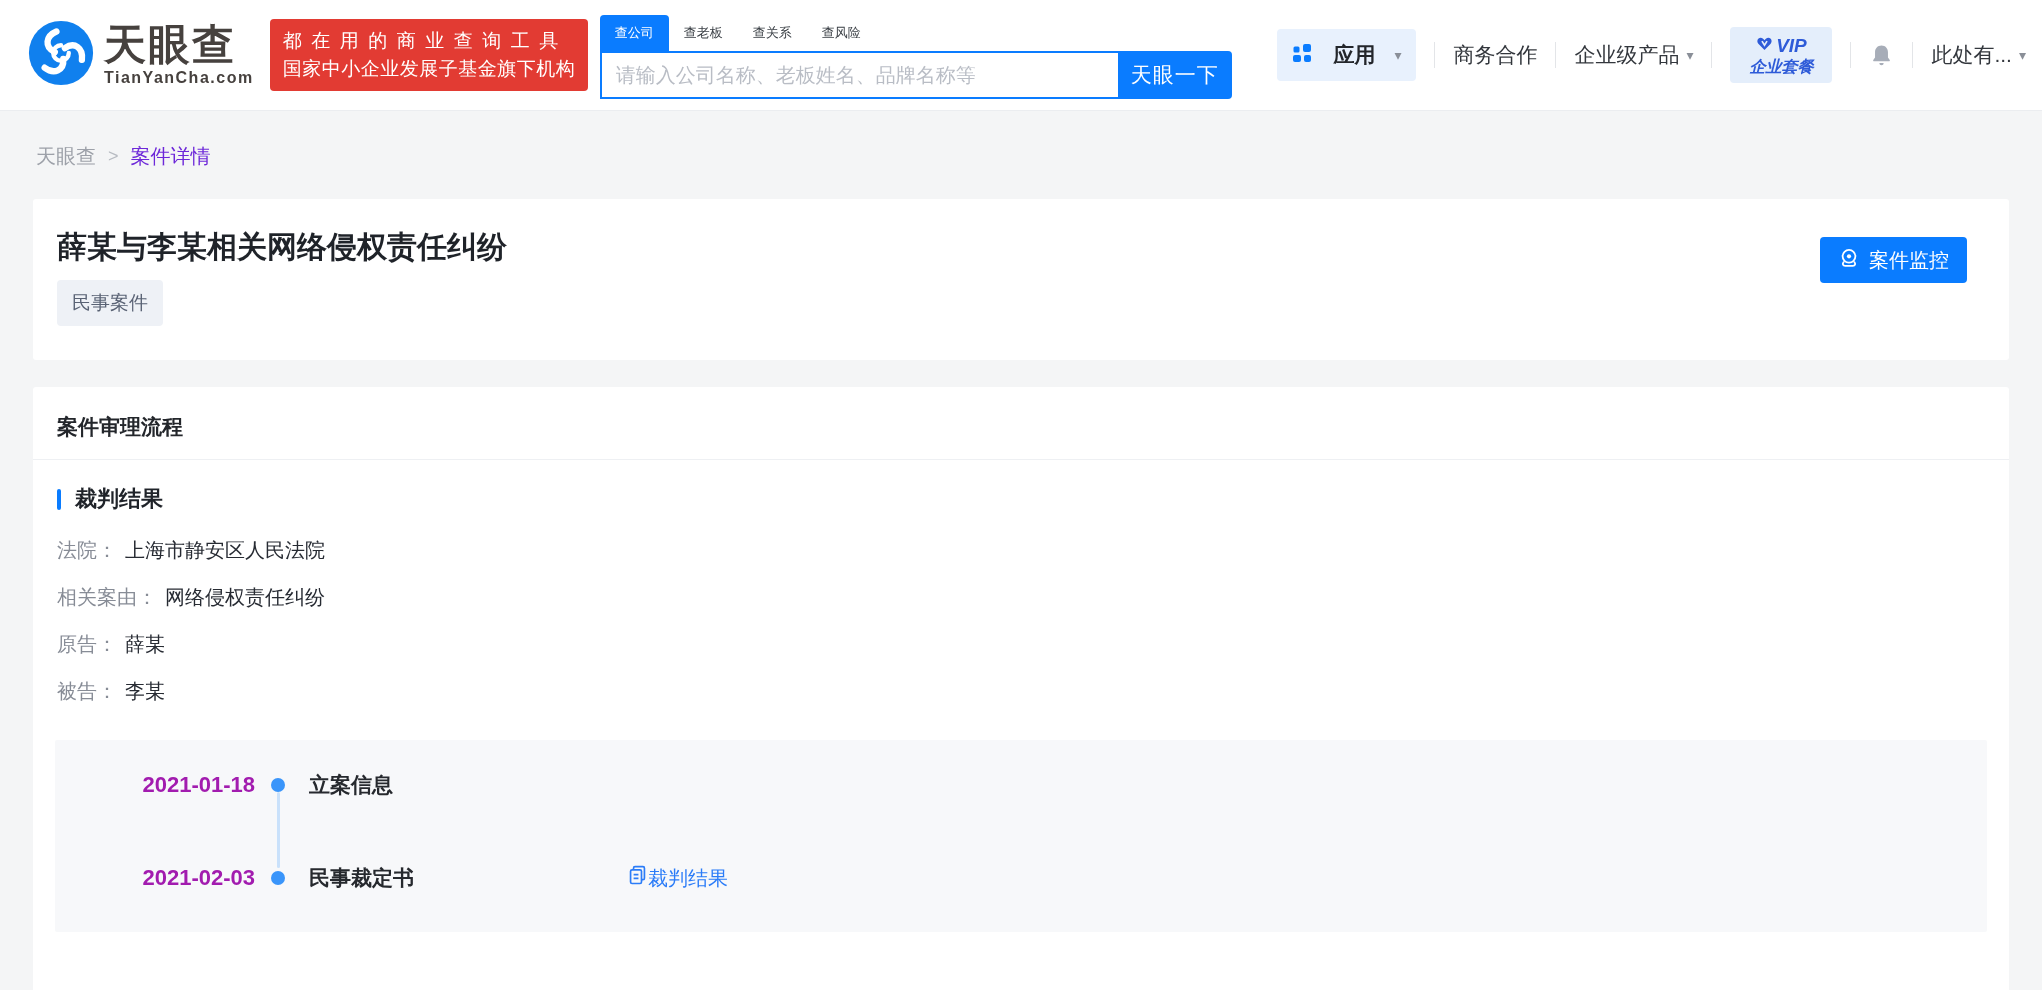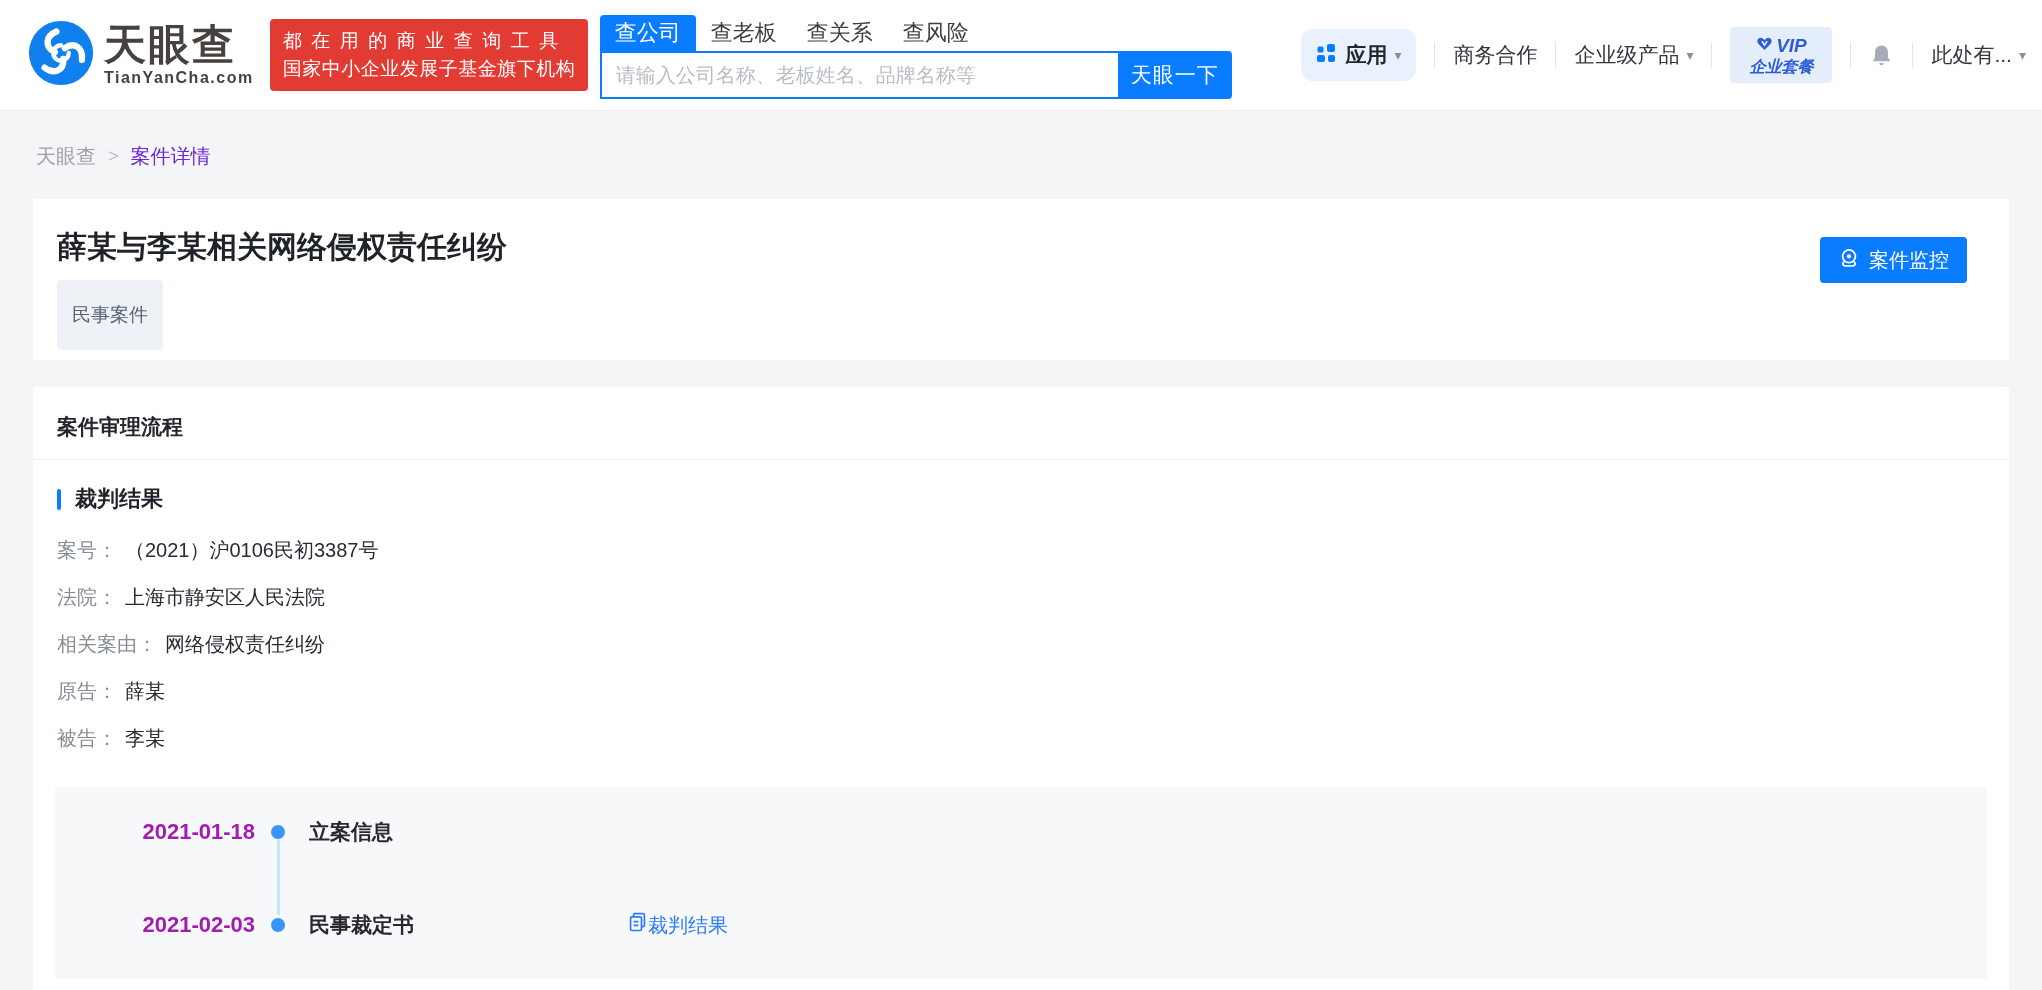--- a/index.html
+++ b/index.html
@@ -16,32 +16,32 @@
   .logo-text{margin-left:8px;display:flex;flex-direction:column;align-items:flex-start;}
   .logo-brand{font-size:42px;font-weight:bold;color:#46413e;line-height:44px;letter-spacing:2px;}
   .logo-domain{font-size:16px;font-weight:bold;color:#46413e;letter-spacing:1.5px;margin-top:2px;}
   .promo{margin-left:16px;width:318px;height:72px;background:var(--promo_red);border-radius:4px;color:#fff;
          display:flex;flex-direction:column;justify-content:center;padding:0 13px;}
   .promo-line1{font-size:19px;letter-spacing:9.5px;white-space:nowrap;line-height:28px;}
   .promo-line2{font-size:19px;letter-spacing:.5px;white-space:nowrap;line-height:28px;}
 
   .search{margin-left:12px;width:632px;}
   .tabs{display:flex;align-items:flex-end;height:40px;}
-  .tab{font-size:22px;color:#3b4046;padding:5px 15px;cursor:pointer;border-radius:4px 4px 0 0;line-height:26px;}
+  .tab{font-size:13px;color:#3b4046;padding:5px 15px;cursor:pointer;border-radius:4px 4px 0 0;line-height:26px;}
   .tab.active{background:var(--brand_blue);color:#fff;}
   .search-row{display:flex;}
   .search-input{flex:1;height:48px;border:2px solid var(--brand_blue);border-right:none;outline:none;
                 padding:0 14px;font-size:20px;color:#25282e;border-radius:0;background:#fff;}
   .search-input::placeholder{color:#b9bdc5;}
   .search-btn{width:114px;height:48px;background:var(--brand_blue);color:#fff;border:none;font-size:21px;
               letter-spacing:1px;cursor:pointer;border-radius:0 4px 4px 0;font-family:inherit;}
 
   .nav{margin-left:auto;margin-right:16px;display:flex;align-items:center;}
   .nav-divider{width:1px;height:26px;background:#e3e5e8;margin:0 18px;}
-  .apps-btn{display:flex;align-items:center;background:#e8f1fd;border-radius:12px;height:52px;padding:0 15px;cursor:pointer;}
+  .apps-btn{display:flex;align-items:center;background:#e8f1fd;border-radius:4px;height:52px;padding:0 15px;cursor:pointer;gap:12px;}
   .apps-label{font-size:21px;font-weight:bold;color:#23262b;margin-left:9px;}
   .caret{font-size:14px;color:#8a8f98;margin-left:7px;line-height:1;}
   .nav-link{font-size:21px;color:#33373d;cursor:pointer;display:flex;align-items:center;white-space:nowrap;}
   .vip-badge{background:#e4eefb;border-radius:4px;width:102px;height:56px;display:flex;flex-direction:column;
              align-items:center;justify-content:center;cursor:pointer;}
   .vip-line1{display:flex;align-items:center;gap:3px;color:var(--vip_blue);font-size:19px;font-weight:bold;font-style:italic;line-height:22px;}
   .vip-line2{color:var(--vip_blue);font-size:16px;font-weight:bold;font-style:italic;line-height:19px;}
   .bell-wrap{display:flex;align-items:center;cursor:pointer;}
 
   
@@ -49,21 +49,21 @@
   .crumb-home{color:#9da1a9;cursor:pointer;}
   .crumb-sep{color:#b7bbc2;font-size:18px;}
   .crumb-current{color:#6d28d9;}
 
   
   .page{padding:0 33px;}
   .card{background:#fff;border-radius:3px;}
   .card-title{margin-top:29px;height:161px;padding:30px 24px 0;position:relative;}
   .case-title{font-size:30px;font-weight:bold;color:#1f2329;line-height:36px;}
   .case-badge{display:inline-block;margin-top:15px;background:#eef1f6;color:#596274;font-size:19px;
-              padding:24px 15px;border-radius:4px;line-height:22px;}
+              padding:12px 15px;border-radius:4px;line-height:22px;}
   .monitor-btn{position:absolute;top:38px;right:42px;height:46px;display:flex;align-items:center;gap:9px;
                background:var(--brand_blue);color:#fff;border:none;border-radius:4px;padding:0 18px;
                font-size:20px;cursor:pointer;font-family:inherit;}
 
   .card-process{margin-top:27px;min-height:625px;padding-bottom:24px;}
   .section-title{padding:26px 24px 18px;font-size:21px;font-weight:bold;color:#23262b;border-bottom:1px solid #eef0f3;}
   .stage{display:flex;align-items:center;margin:24px 0 0 24px;}
   .stage-bar{width:4px;height:21px;background:var(--brand_blue);border-radius:2px;margin-right:14px;}
   .stage-title{font-size:22px;font-weight:bold;color:#1f2329;}
   .fields{margin:23px 0 0 24px;}
@@ -194,24 +194,20 @@
   <section class="card card-process">
     <div class="section-title">案件审理流程</div>
 
     <div class="stage">
       <span class="stage-bar"></span>
       <span class="stage-title">裁判结果</span>
     </div>
 
     <div class="fields">
       <div class="field-row">
-        <span class="field-label">案号：</span>
-        <span class="field-value">（2021）沪0106民初3387号</span>
-      </div>
-      <div class="field-row">
         <span class="field-label">法院：</span>
         <span class="field-value">上海市静安区人民法院</span>
       </div>
       <div class="field-row">
         <span class="field-label">相关案由：</span>
         <span class="field-value">网络侵权责任纠纷</span>
       </div>
       <div class="field-row">
         <span class="field-label">原告：</span>
         <span class="field-value">薛某</span>

